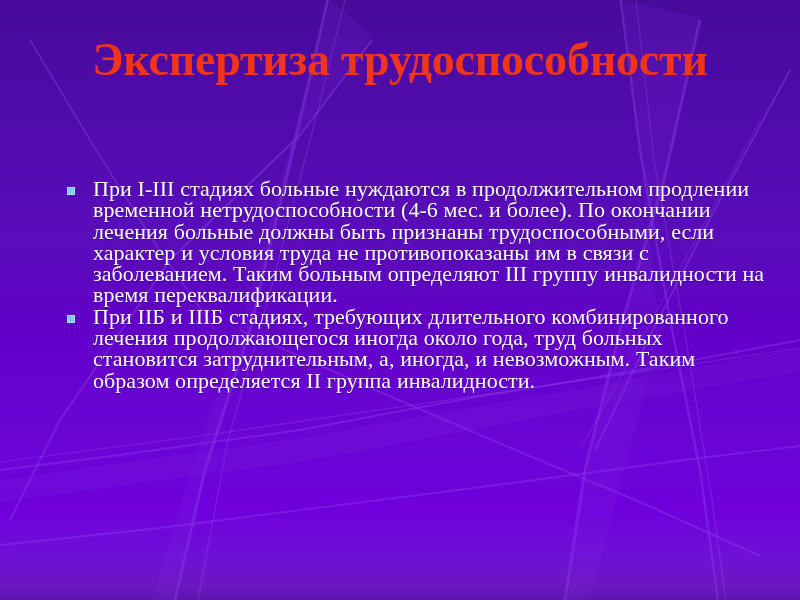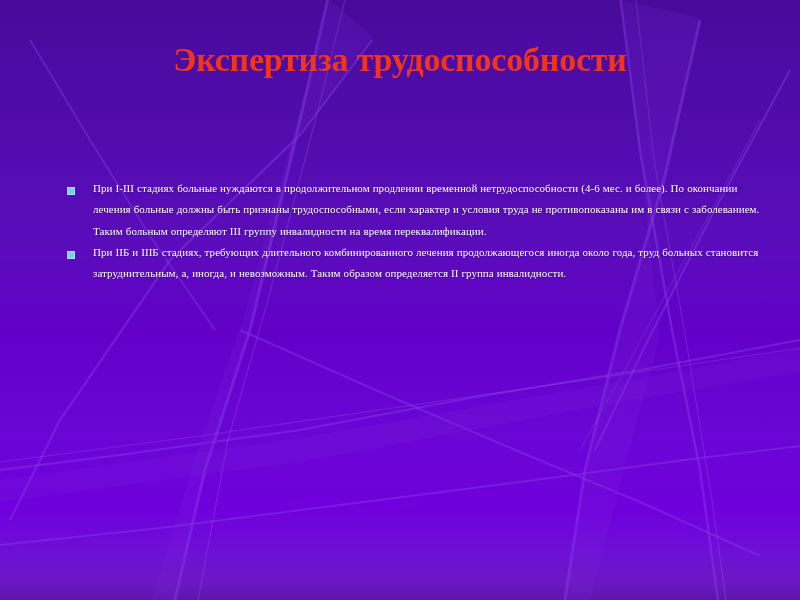--- a/index.html
+++ b/index.html
@@ -36,21 +36,21 @@
 
   
   #title-block {
     position:absolute;
     left:0; top:36px;
     width:800px;
     text-align:center;
   }
   #slide-title {
     display:inline-block;
-    font-size:34px;
+    font-size:46px;
     font-weight:bold;
     line-height:48px;
     letter-spacing:-0.2px;
     color:#f0351a;
     white-space:nowrap;
   }
 
   
   #body-block {
     position:absolute;
@@ -65,21 +65,21 @@
   }
   .bullet-marker {
     position:absolute;
     left:9px; top:9px;
     width:8px; height:8px;
     background:#79cdf0;
     border:1px solid #a9e2f8;
   }
   .bullet-text {
     display:block;
-    font-size:11px;
+    font-size:22px;
     line-height:21.3px;
     color:#ffffff;
     text-align:left;
     text-shadow:0 1px 1px rgba(30,0,70,.45);
     letter-spacing:0.05px;
     word-spacing:0.2px;
   }
 </style>
 </head>
 <body>

